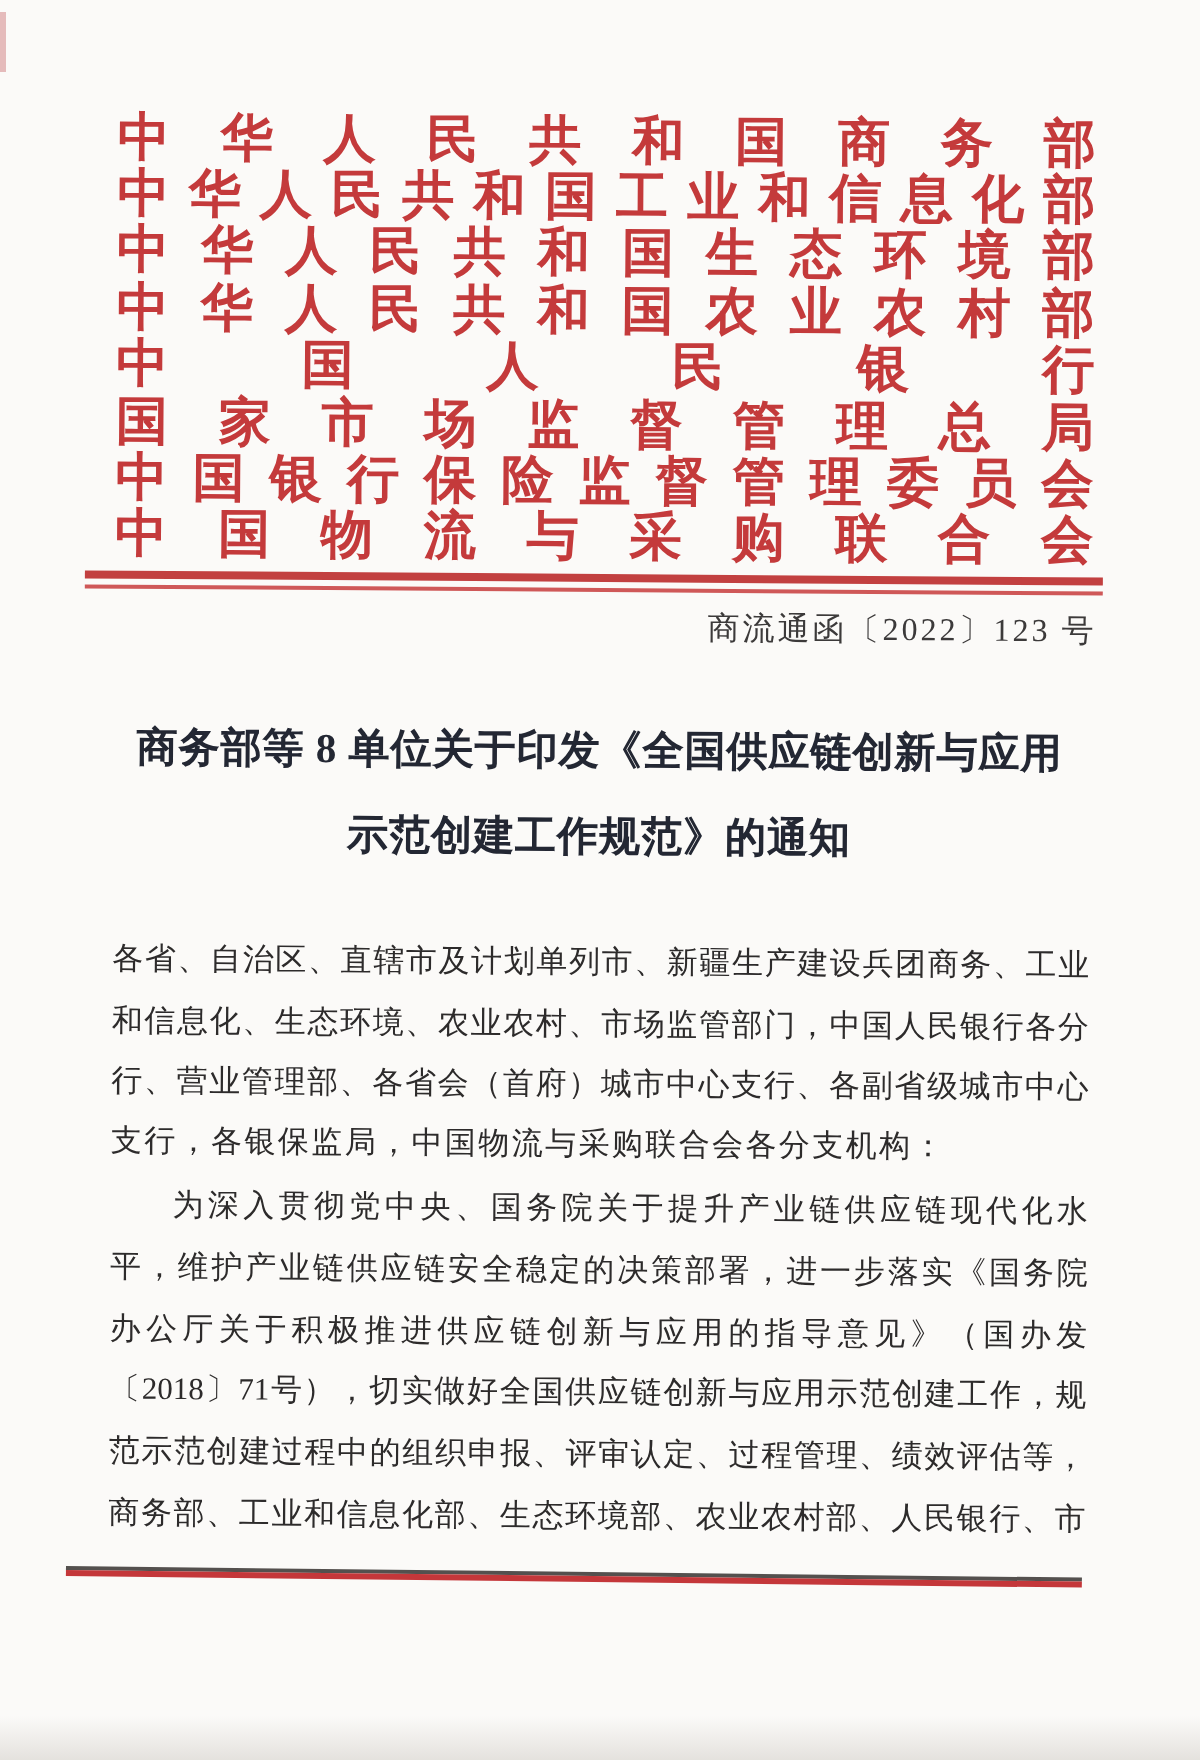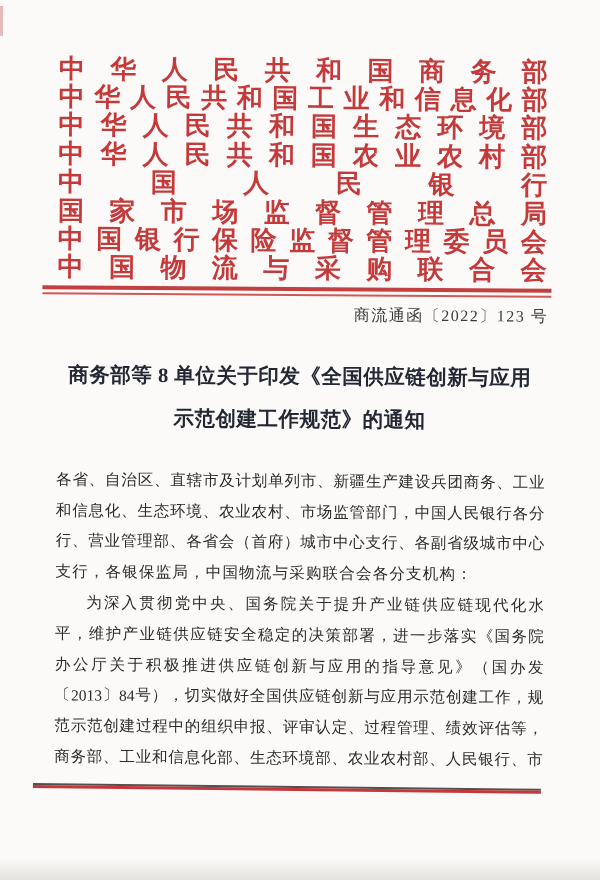--- a/index.html
+++ b/index.html
@@ -357,23 +357,23 @@
         <span>意</span>
         <span>见</span>
         <span>》</span>
         <span>（</span>
         <span>国</span>
         <span>办</span>
         <span>发</span>
       </div>
       <div class="dist">
         <span>〔</span>
-        <span>2013</span>
+        <span>2018</span>
         <span>〕</span>
-        <span>84 </span>
+        <span>71 </span>
         <span>号</span>
         <span>）</span>
         <span>，</span>
         <span>切</span>
         <span>实</span>
         <span>做</span>
         <span>好</span>
         <span>全</span>
         <span>国</span>
         <span>供</span>

